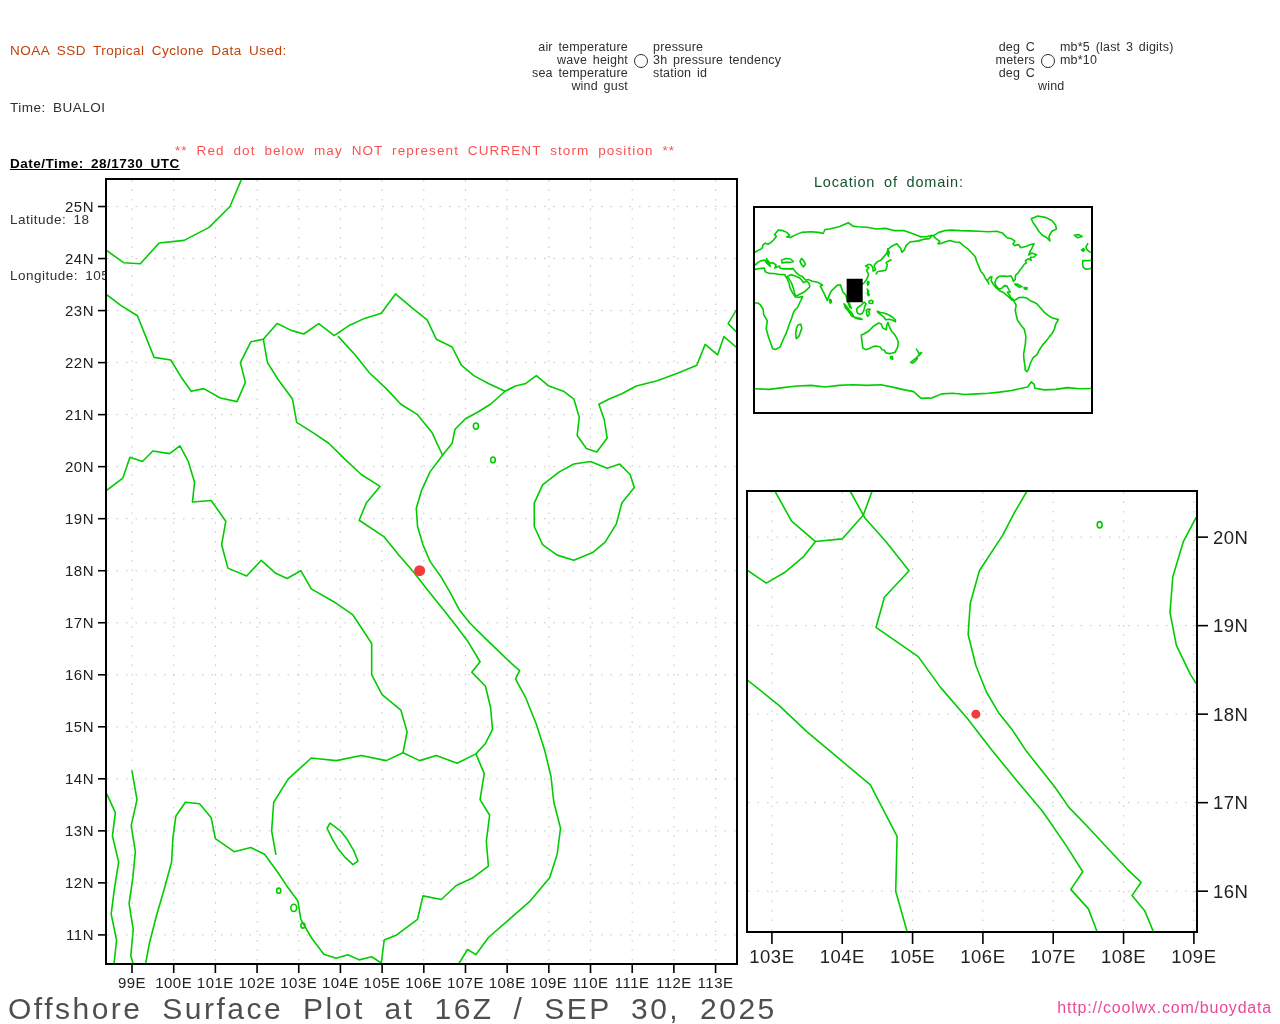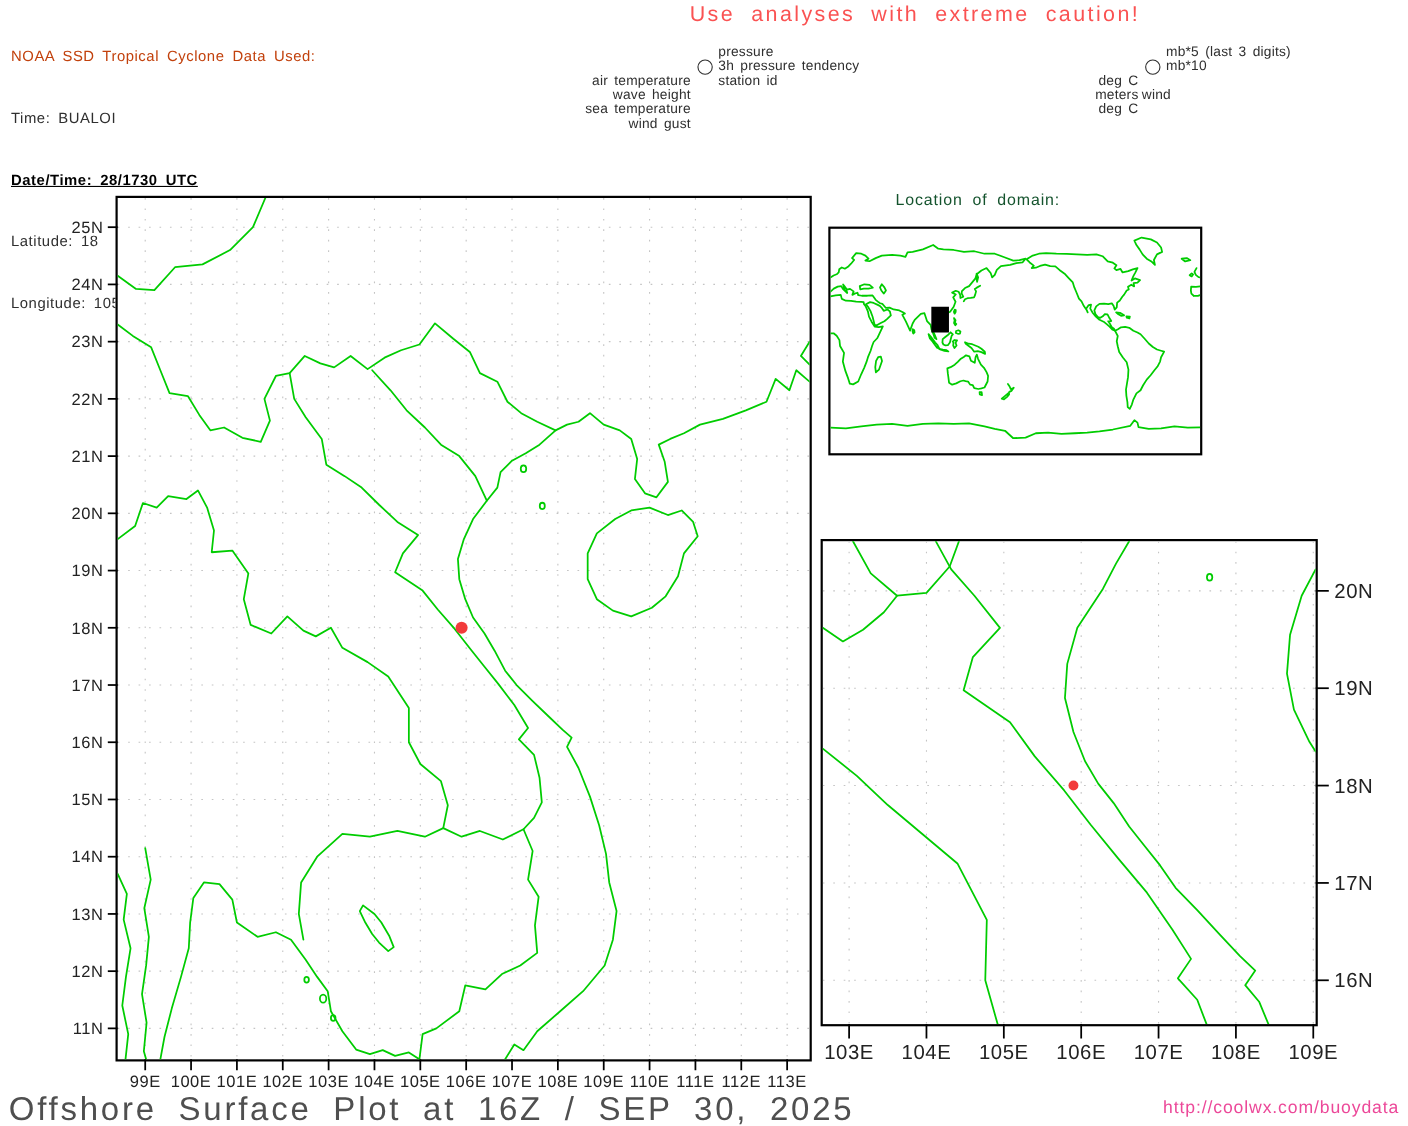--- a/index.html
+++ b/index.html
@@ -6,21 +6,21 @@
   .page{position:relative;width:1280px;height:1024px;background:#fff;overflow:hidden;
         font-family:"Liberation Sans","DejaVu Sans",sans-serif;color:#2f2f2f;}
   .abs{position:absolute;}
   
   .tc-info{left:10px;top:5px;font-size:13.5px;line-height:18.7px;letter-spacing:.5px;word-spacing:3px;white-space:pre;}
   .red{color:#c2410c;}
   .red-bold{color:#000000;font-weight:bold;text-decoration:underline;}
   .caution{left:627px;top:2px;font-size:19.5px;letter-spacing:2.2px;word-spacing:7px;color:#fa5252;}
   
   .legend{top:41px;display:flex;align-items:flex-start;font-size:12.5px;line-height:12.9px;letter-spacing:.2px;word-spacing:2px;}
-  .legend .lcol{text-align:right;margin-top:26px;}
+  .legend .lcol{text-align:right;}
   .legend .rcol{text-align:left;}
   .legend .sym{width:14px;height:14px;border:1.5px solid #2f2f2f;border-radius:50%;box-sizing:border-box;
                margin:13px 5px 0 6px;flex:0 0 auto;background:#fff;}
   .legend-vars{left:440px;}
   .legend-vars .lcol{width:188px;}
   .legend-units{left:945px;}
   .legend-units .lcol{width:90px;}
   .knots-line{margin-left:-22px;}
   .warning{left:175px;top:143px;font-size:13.5px;letter-spacing:1.1px;word-spacing:4px;color:#fa5252;}
   .domain-title{left:814px;top:174px;font-size:14.5px;letter-spacing:.8px;word-spacing:4px;color:#14532d;}
@@ -46,21 +46,20 @@
 <div class="page">
 
   <div class="abs tc-info">
     <div class="red">NOAA SSD Tropical Cyclone Data Used:</div>
     <div>Time: BUALOI</div>
     <div class="red-bold">Date/Time: 28/1730 UTC</div>
     <div>Latitude: 18</div>
     <div>Longitude: 105.9</div>
   </div>
 
-  <div class="abs caution">Use analyses with extreme caution!</div>
 
   <div class="abs legend legend-vars">
     <div class="lcol">
         <div>air temperature</div>
         <div>wave height</div>
         <div>sea temperature</div>
         <div>wind gust</div>
       </div>
     <div class="sym"></div>
     <div class="rcol">
@@ -78,20 +77,21 @@
       </div>
     <div class="sym"></div>
     <div class="rcol">
       <div class="u-slot">mb*5 (last 3 digits)</div>
       <div class="u-slot">mb*10</div>
       <div>&nbsp;</div>
       <div class="knots-line">wind</div>
     </div>
   </div>
 
+  <div class="abs warning">** Red dot below may NOT represent CURRENT storm position **</div>
 
   <div class="abs domain-title">Location of domain:</div>
 
   <div id="main-map" class="mapbox">
     <svg class="layer gridlayer">
         <line x1="25.009940357852656" y1="0" x2="25.009940357852656" y2="783" class="grid" stroke="#c4c4c4" stroke-width="1" stroke-dasharray="1.5 8"></line>
         <line x1="66.69317428760752" y1="0" x2="66.69317428760752" y2="783" class="grid" stroke="#c4c4c4" stroke-width="1" stroke-dasharray="1.5 8"></line>
         <line x1="108.37640821736233" y1="0" x2="108.37640821736233" y2="783" class="grid" stroke="#c4c4c4" stroke-width="1" stroke-dasharray="1.5 8"></line>
         <line x1="150.0596421471172" y1="0" x2="150.0596421471172" y2="783" class="grid" stroke="#c4c4c4" stroke-width="1" stroke-dasharray="1.5 8"></line>
         <line x1="191.742876076872" y1="0" x2="191.742876076872" y2="783" class="grid" stroke="#c4c4c4" stroke-width="1" stroke-dasharray="1.5 8"></line>

